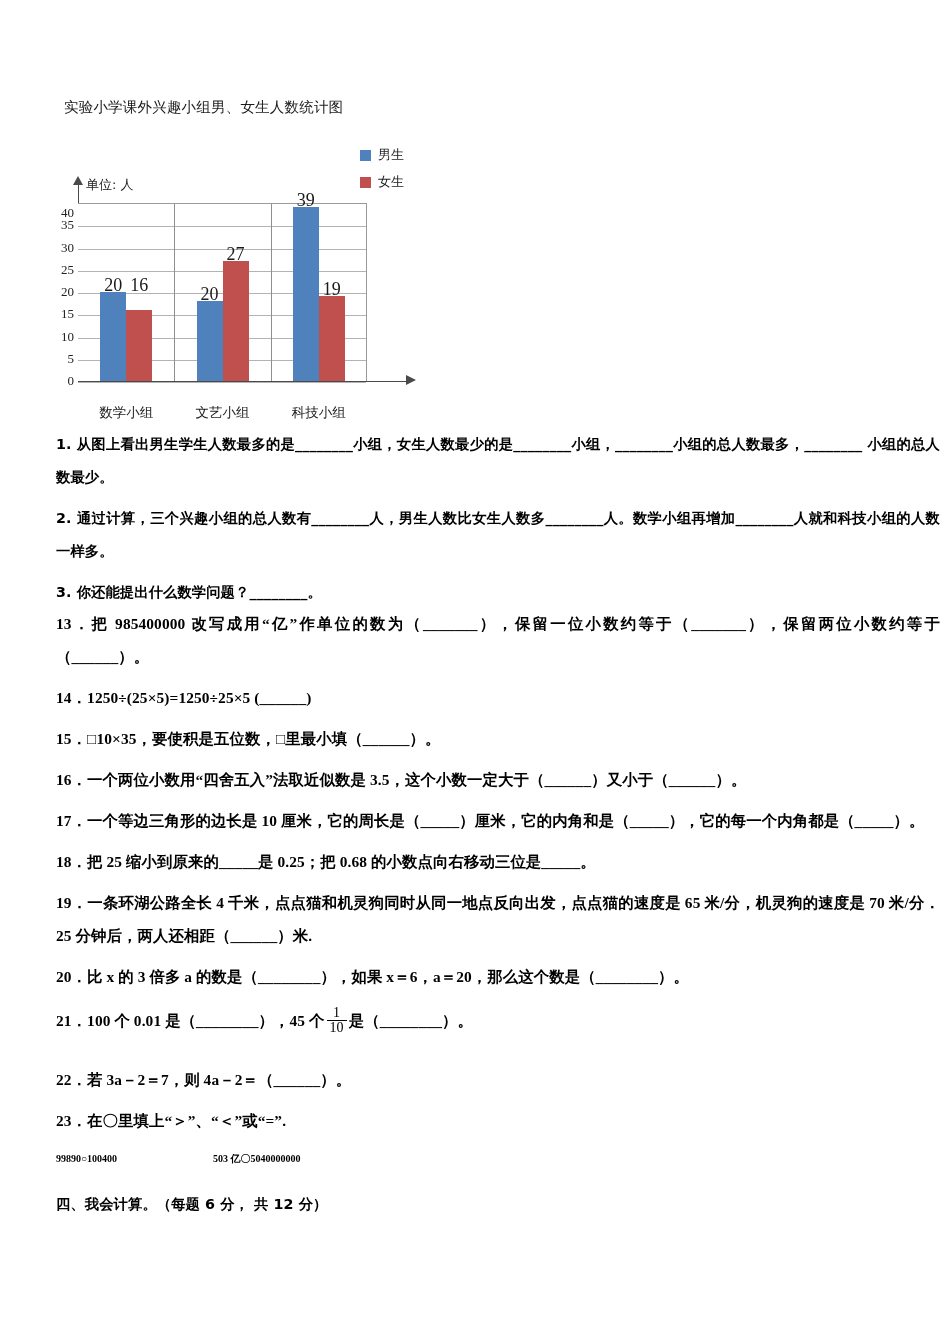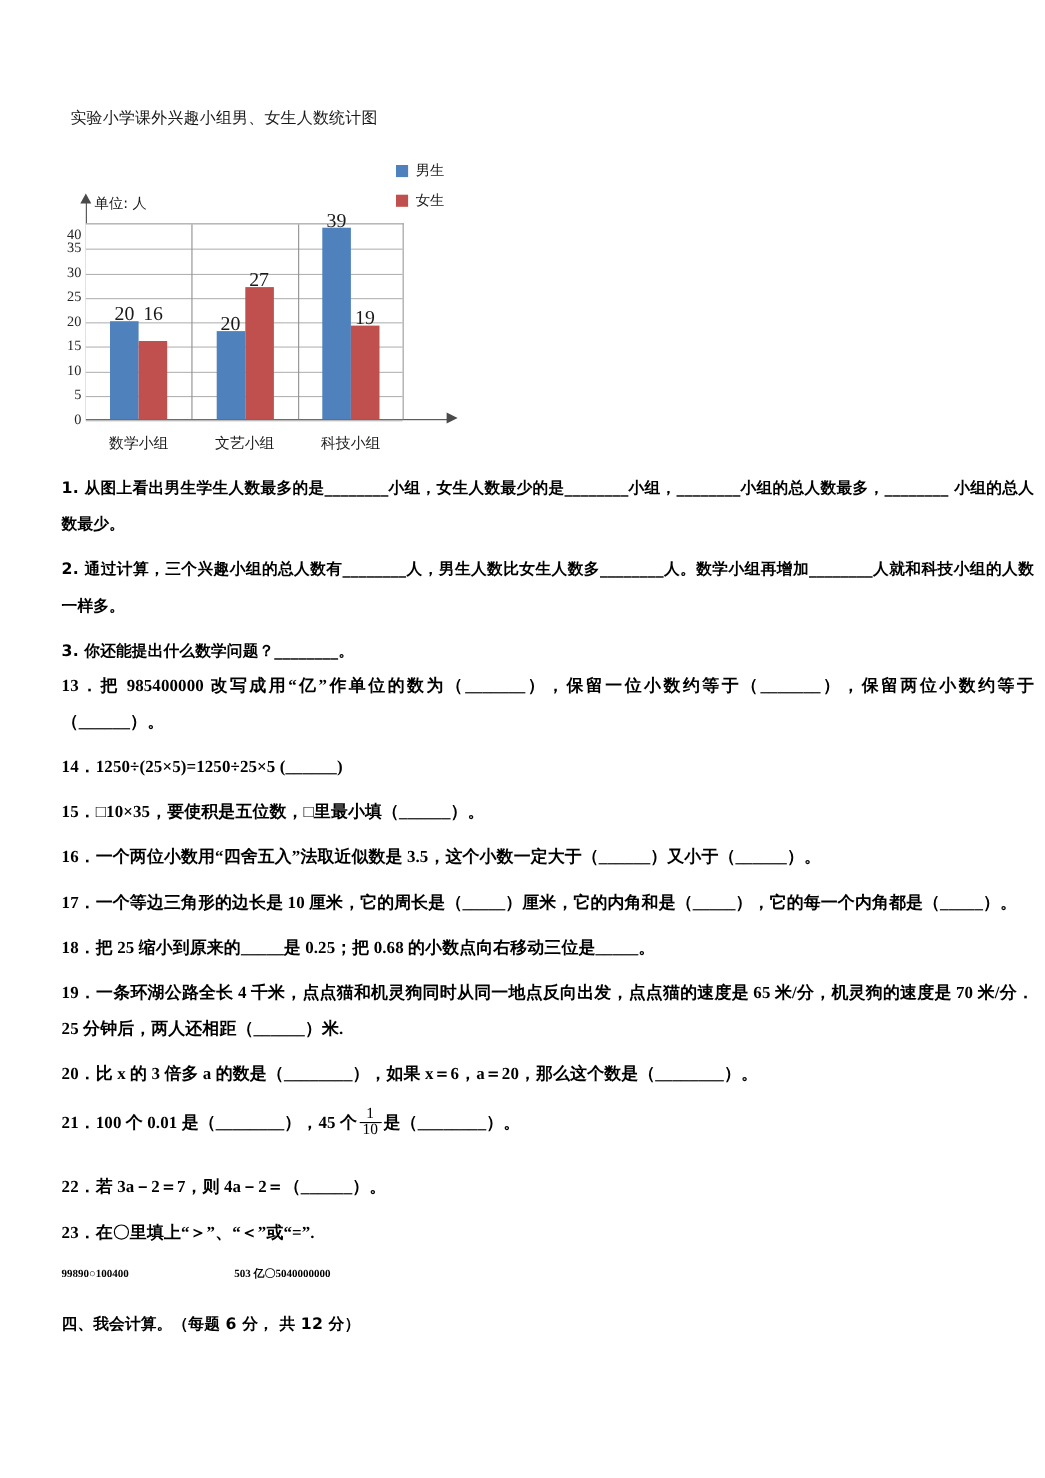--- a/index.html
+++ b/index.html
@@ -156,21 +156,21 @@
     position: absolute;
     text-align: left;
     font-family: "Liberation Serif", "DejaVu Serif", serif;
     font-size: 18px;
     color: #1a1a1a;
     transform: translateX(-50%);
     white-space: nowrap;
   }
   .xcat {
     position: absolute;
-    top: 254px;
+    top: 264px;
     text-align: center;
     font-family: "DejaVu Sans", "Liberation Sans", sans-serif;
     font-size: 13.5px;
     color: #1a1a1a;
     transform: translateX(-50%);
     white-space: nowrap;
   }
 
   
   .qblock {

